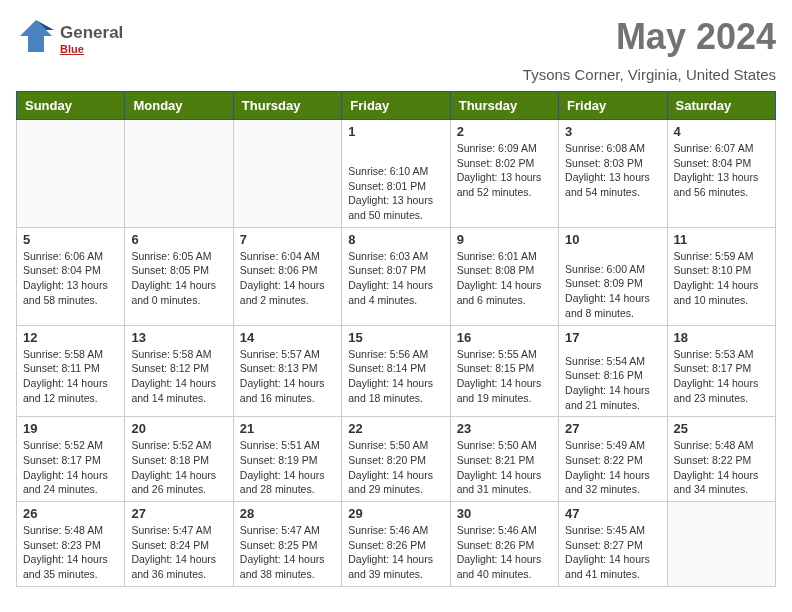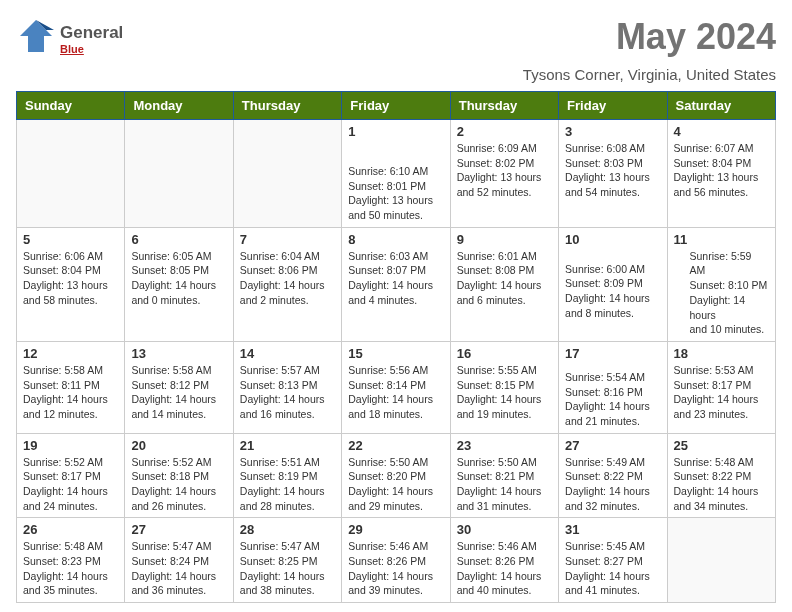--- a/index.html
+++ b/index.html
@@ -189,21 +189,21 @@
         </td>
         <td>
           <span class="day-number">10</span>
           <div class="day-info" style="white-space: pre-line; margin-top: 15px;">Sunrise: 6:00 AM
 Sunset: 8:09 PM
 Daylight: 14 hours
 and 8 minutes.</div>
         </td>
         <td>
           <span class="day-number">11</span>
-          <div class="day-info" style="white-space: pre-line; margin-left: 16px;">Sunrise: 5:59 AM
+          <div class="day-info" style="white-space: pre-line;">Sunrise: 5:59 AM
 Sunset: 8:10 PM
 Daylight: 14 hours
 and 10 minutes.</div>
         </td>
       </tr>
       <tr>
         <td>
           <span class="day-number">12</span>
           <div class="day-info" style="white-space: pre-line;">Sunrise: 5:58 AM
 Sunset: 8:11 PM
@@ -334,21 +334,21 @@
 and 39 minutes.</div>
         </td>
         <td>
           <span class="day-number">30</span>
           <div class="day-info" style="white-space: pre-line;">Sunrise: 5:46 AM
 Sunset: 8:26 PM
 Daylight: 14 hours
 and 40 minutes.</div>
         </td>
         <td>
-          <span class="day-number">31</span>
+          <span class="day-number">47</span>
           <div class="day-info" style="white-space: pre-line;">Sunrise: 5:45 AM
 Sunset: 8:27 PM
 Daylight: 14 hours
 and 41 minutes.</div>
         </td>
         <td class="empty"></td>
       </tr>
     </tbody>
 </table>
 

